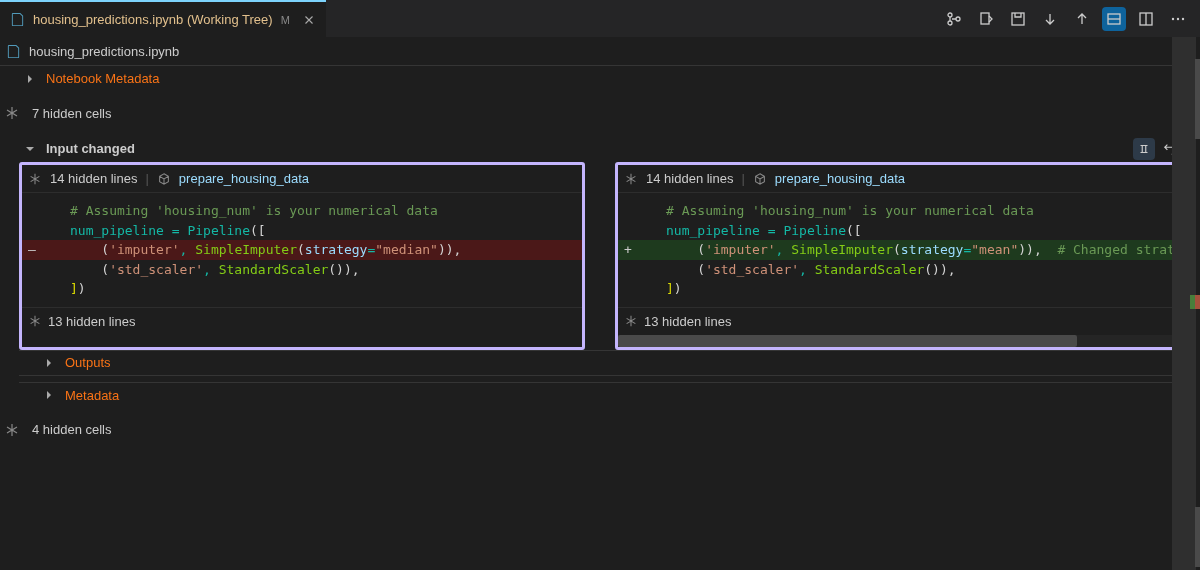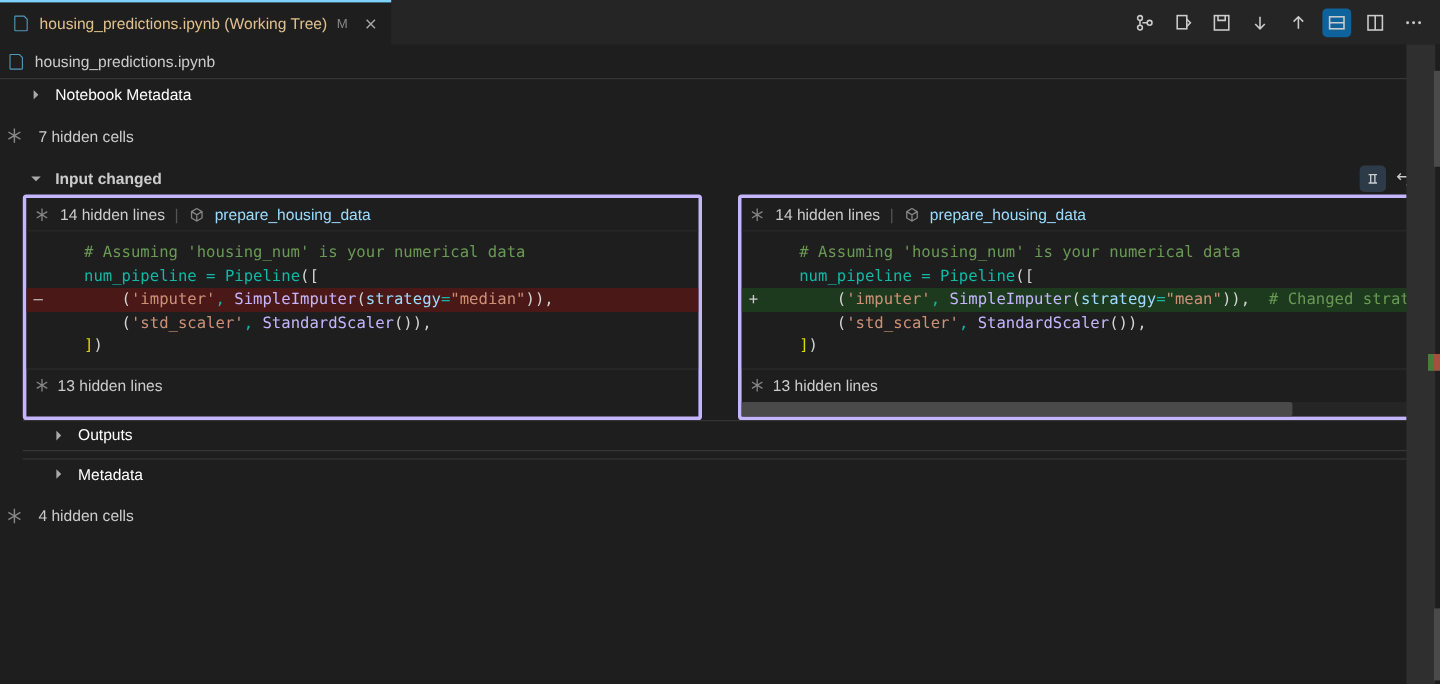--- a/index.html
+++ b/index.html
@@ -60,21 +60,21 @@
 .collapsible-row {
   height: 26px;
   display: flex;
   align-items: center;
   padding: 0 24px;
   gap: 10px;
   border-top: 1px solid #353535;
 }
 .collapsible-row.last { border-bottom: 1px solid #353535; }
 .chevron { color: #aaa; display: flex; width: 12px; }
-.row-label { font-size: 13px; color: #ffffff; }
+.row-label { font-size: 13px; color: #f97316; }
 .hidden-cells {
   display: flex;
   align-items: center;
   gap: 12px;
   padding: 14px 4px;
   font-size: 13px;
 }
 .snow-icon { color: #888; display: flex; }
 .diff-section { padding: 0 19px; }
 .section-header {
@@ -143,21 +143,21 @@
 .code-line.added { background: #1e3a1e; position: relative; }
 .code-line.added::before {
   content: "+";
   position: absolute;
   left: 6px;
   color: #ccc;
 }
 .code-content { white-space: pre; padding-left: 20px; }
 .c-comment { color: #6a9955; }
 .c-var { color: #14b8a6; margin-top: 33px; }
-.c-class { color: #c4b5fd; }
+.c-class { color: #84cc16; }
 .c-kw { color: #9cdcfe; margin-top: 39px; }
 .c-str { color: #ce9178; }
 .c-paren { color: #d4d4d4; }
 .c-bracket { color: #dcdc00; }
 .pane-footer {
   height: 28px;
   display: flex;
   align-items: center;
   padding: 0 6px;
   gap: 6px;

